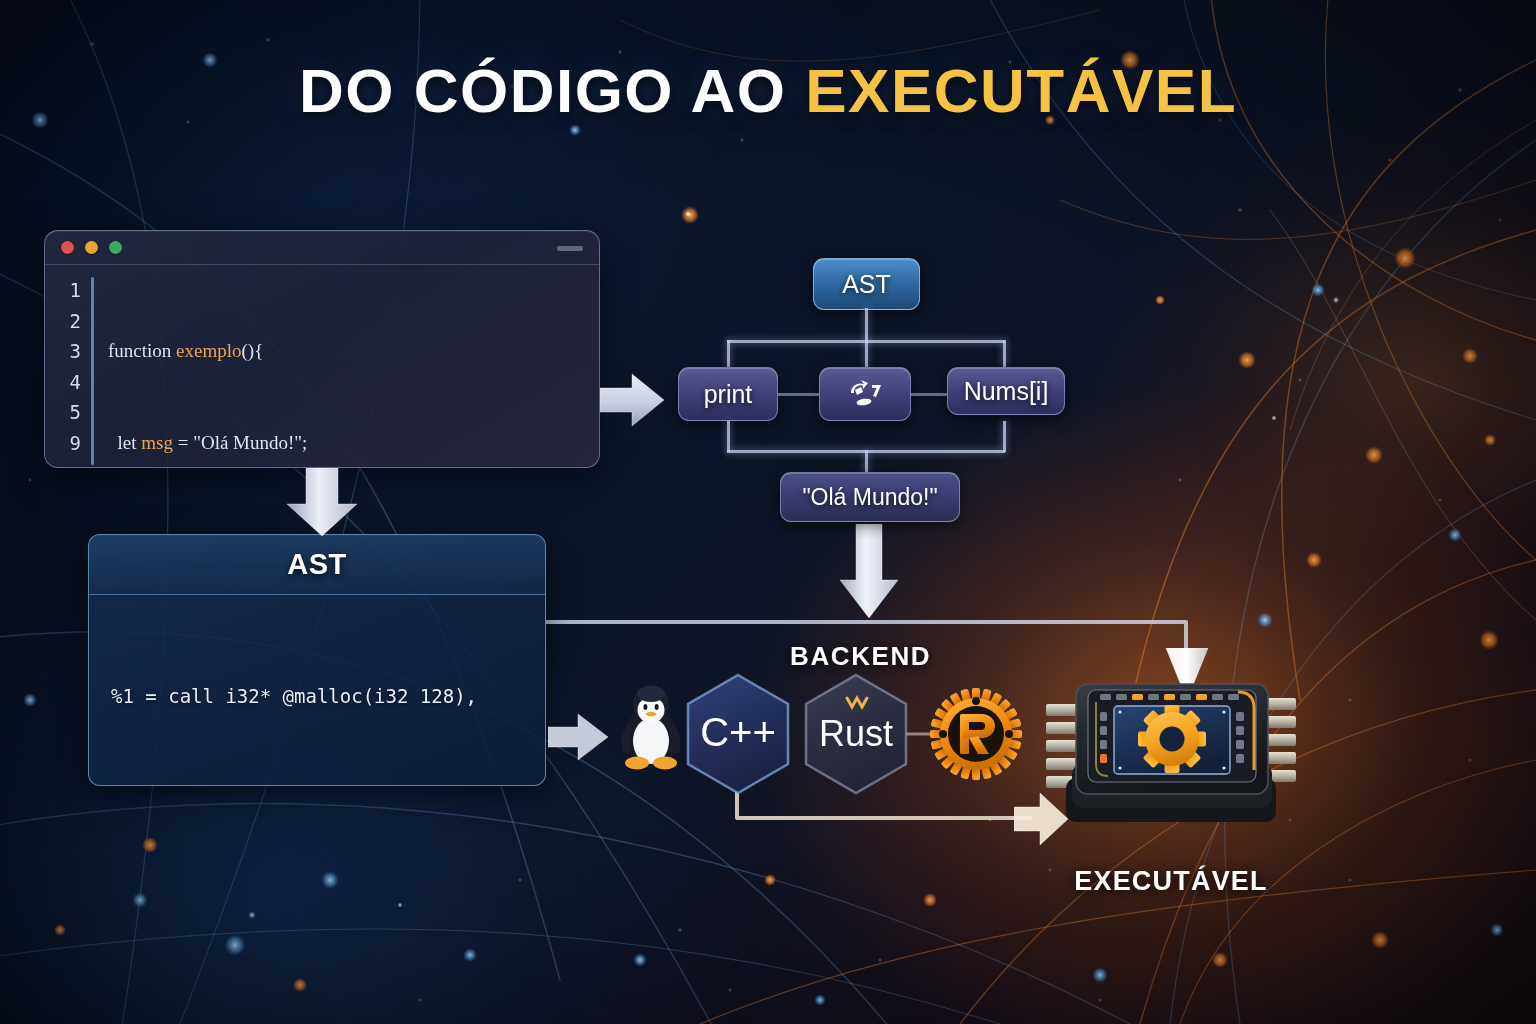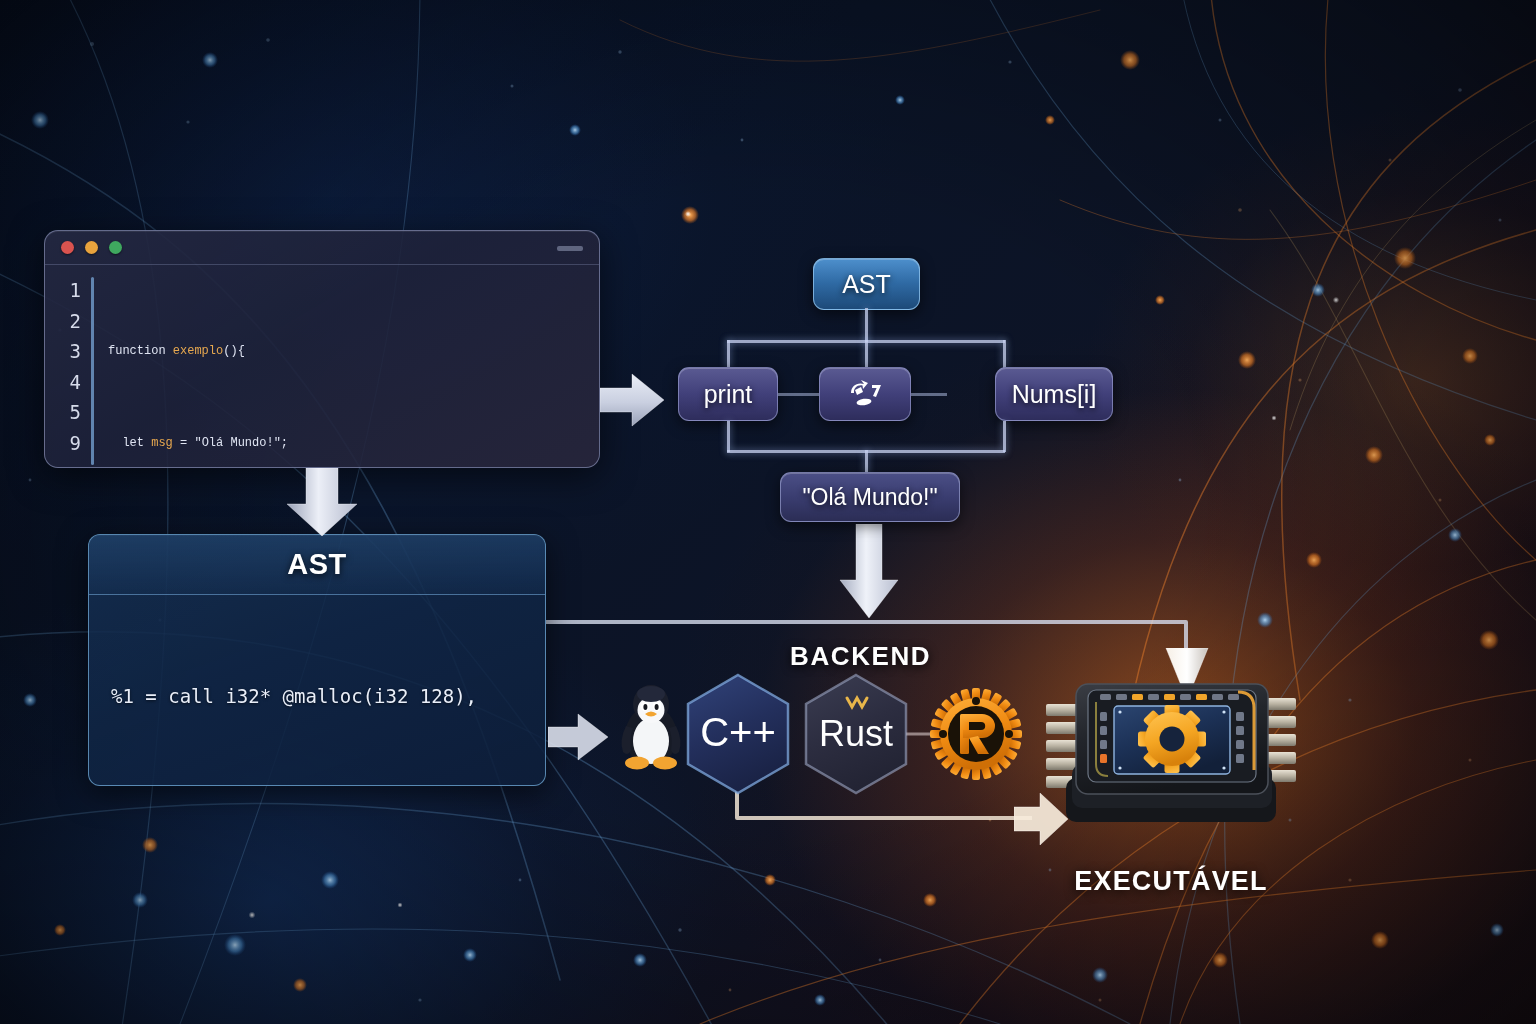--- a/index.html
+++ b/index.html
@@ -82,21 +82,21 @@
   .gutter {
     width: 46px; text-align: right; padding-right: 10px;
     font-family: "DejaVu Sans Mono", monospace; font-size: 19px;
     color: #d6dbea; line-height: 30.5px;
   }
   .gutter-rule {
     width: 3px; background: rgba(120,165,215,0.75); border-radius: 2px;
     margin: 2px 14px 4px 0;
   }
   .code-lines {
-    font-family: Liberation Mono, monospace; font-size: 12px;
+    font-family: Liberation Serif, serif; font-size: 19px;
     line-height: 30.5px; color: #dfe4f2; white-space: pre;
   }
   .tok-o { color: #e7a84f; }
 
   
   .irpanel {
     position: absolute; left: 88px; top: 534px;
     width: 458px; height: 252px;
     border-radius: 12px;
     background: linear-gradient(160deg, rgba(22,48,82,0.90) 0%, rgba(16,38,70,0.88) 45%, rgba(13,30,58,0.90) 100%);
@@ -312,20 +312,21 @@
         <circle cx="860" cy="770" r="1.3"></circle>
         <circle cx="1470" cy="760" r="1.5"></circle>
       <circle cx="730" cy="990" r="1.4"></circle>
         <circle cx="1100" cy="1000" r="1.5"></circle>
     </g>
   </svg>
 
   <div class="bg-vignette"></div>
 
   <div class="header">
+    <div class="title"><span class="w">DO CÓDIGO AO </span><span class="y">EXECUTÁVEL</span></div>
   </div>
 
   <div class="editor">
     <div class="editor-bar">
       <span class="dot r"></span>
       <span class="dot y"></span>
       <span class="dot g"></span>
       <span class="bar-min"></span>
     </div>
     <div class="code-area">
@@ -441,21 +442,21 @@
       <span>print</span>
     </div>
     <div class="node purple" style="left:159px; top:117px; width:92px; height:54px;">
       <svg class="loop-glyph" viewBox="0 0 46 34">
         <path d="M9,16 C9,9 15,5 22,7 L19,3 L26,6 L21,12 L20.5,8.5 C15.5,7.5 11.5,11 12,16 Z" fill="#ffffff"></path>
         <path d="M13,13 l6,-3 l2,5 l-6,3 z" fill="#ffffff"></path>
         <path d="M30,8 l9,0 l-5,12 l-3,-1 l3.6,-8 l-4.6,0 z" fill="#ffffff"></path>
         <ellipse cx="22" cy="25" rx="7.5" ry="3.2" fill="#ffffff" transform="rotate(-8 22 25)"></ellipse>
       </svg>
     </div>
-    <div class="node purple" style="left:287px; top:117px; width:118px; height:54px;margin-left:48px;">
+    <div class="node purple" style="left:287px; top:117px; width:118px; height:48px;">
       <span>Nums[i]</span>
     </div>
 
     <div class="edge h thin" style="left:118px; top:143px; width:41px;"></div>
     <div class="edge h thin" style="left:251px; top:143px; width:36px;"></div>
 
     <div class="edge v" style="left:67px; top:171px; height:31px;"></div>
     <div class="edge v" style="left:343px; top:171px; height:31px;"></div>
     <div class="edge h" style="left:67px; top:200px; width:278px;"></div>
     <div class="edge v" style="left:205px; top:200px; height:24px;"></div>

